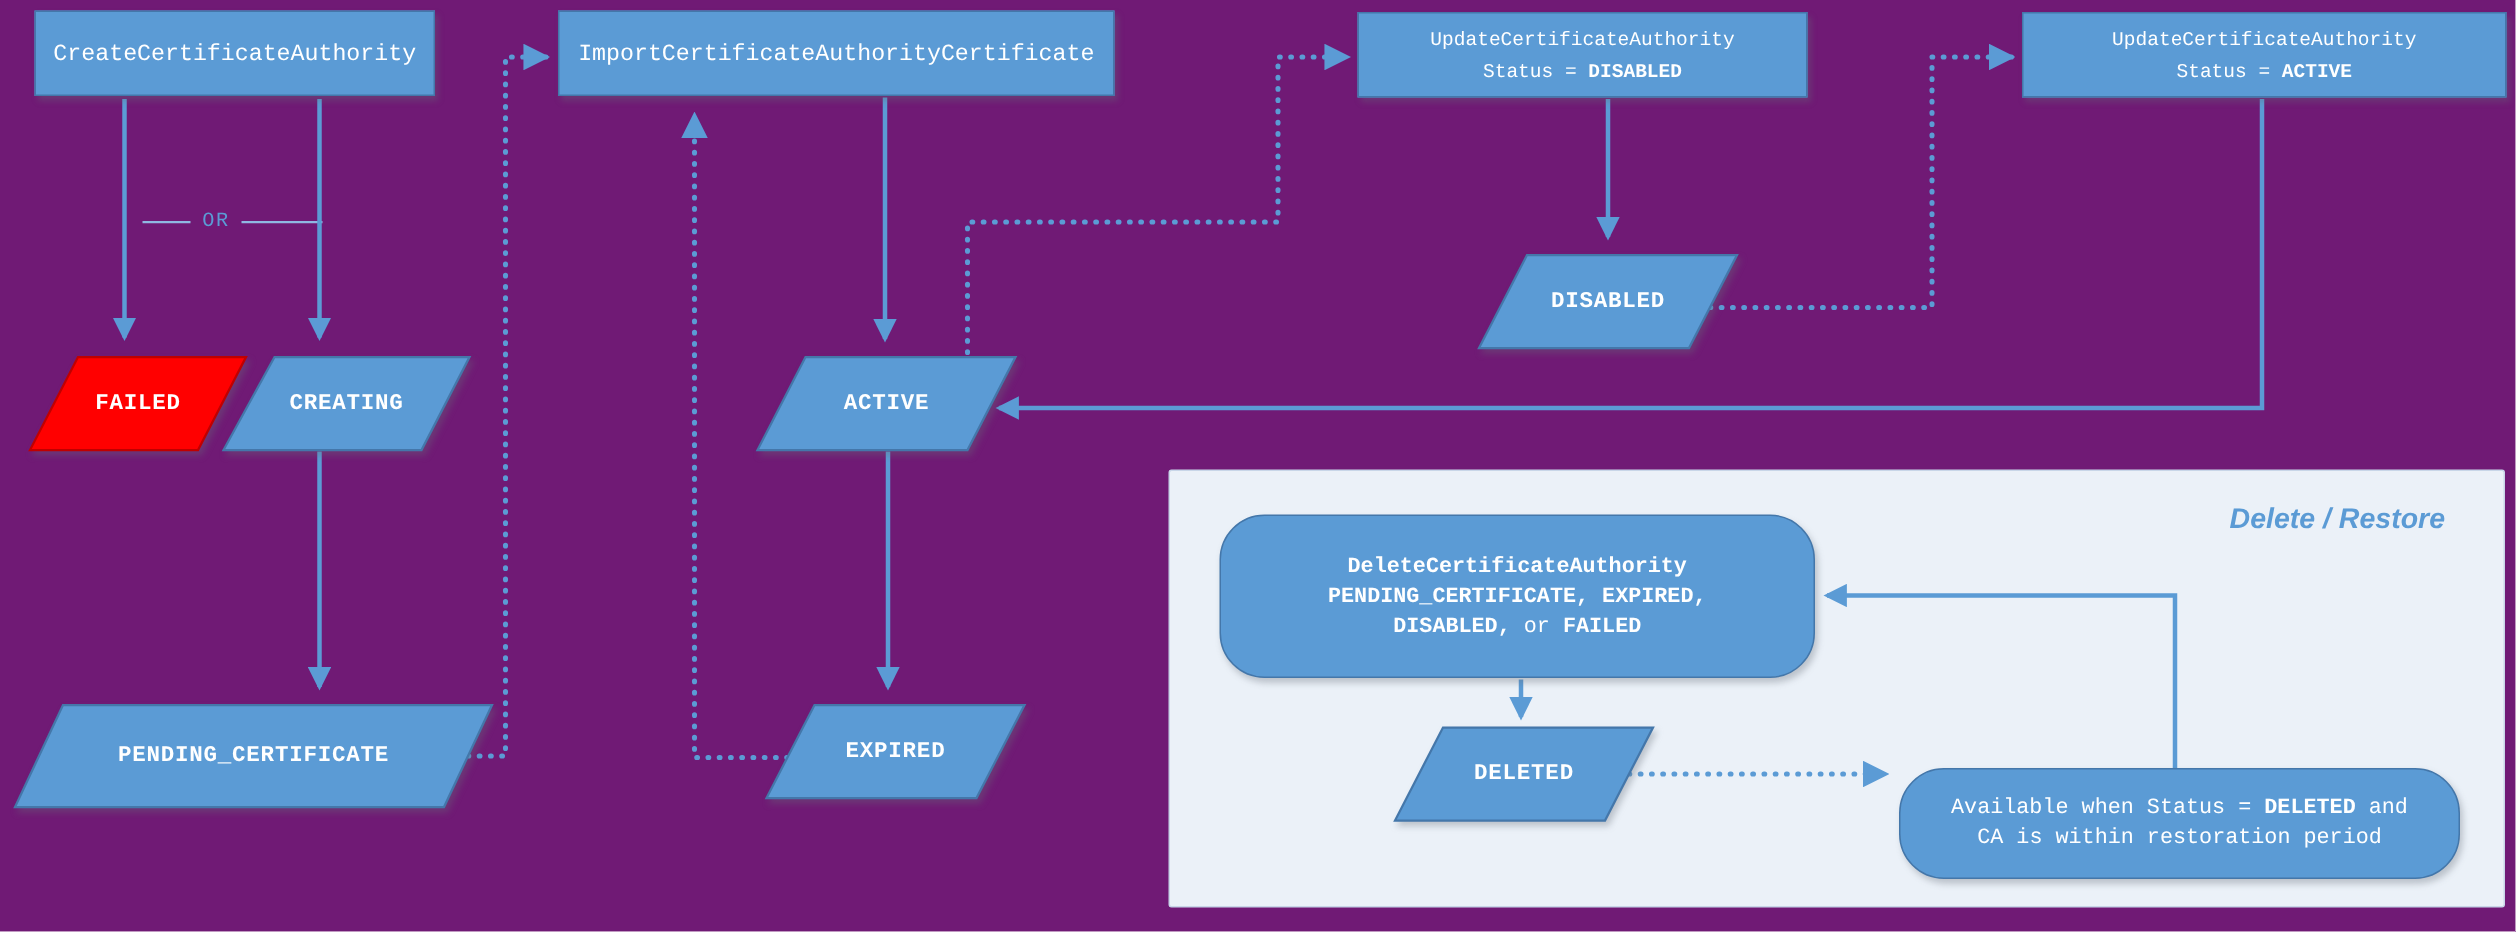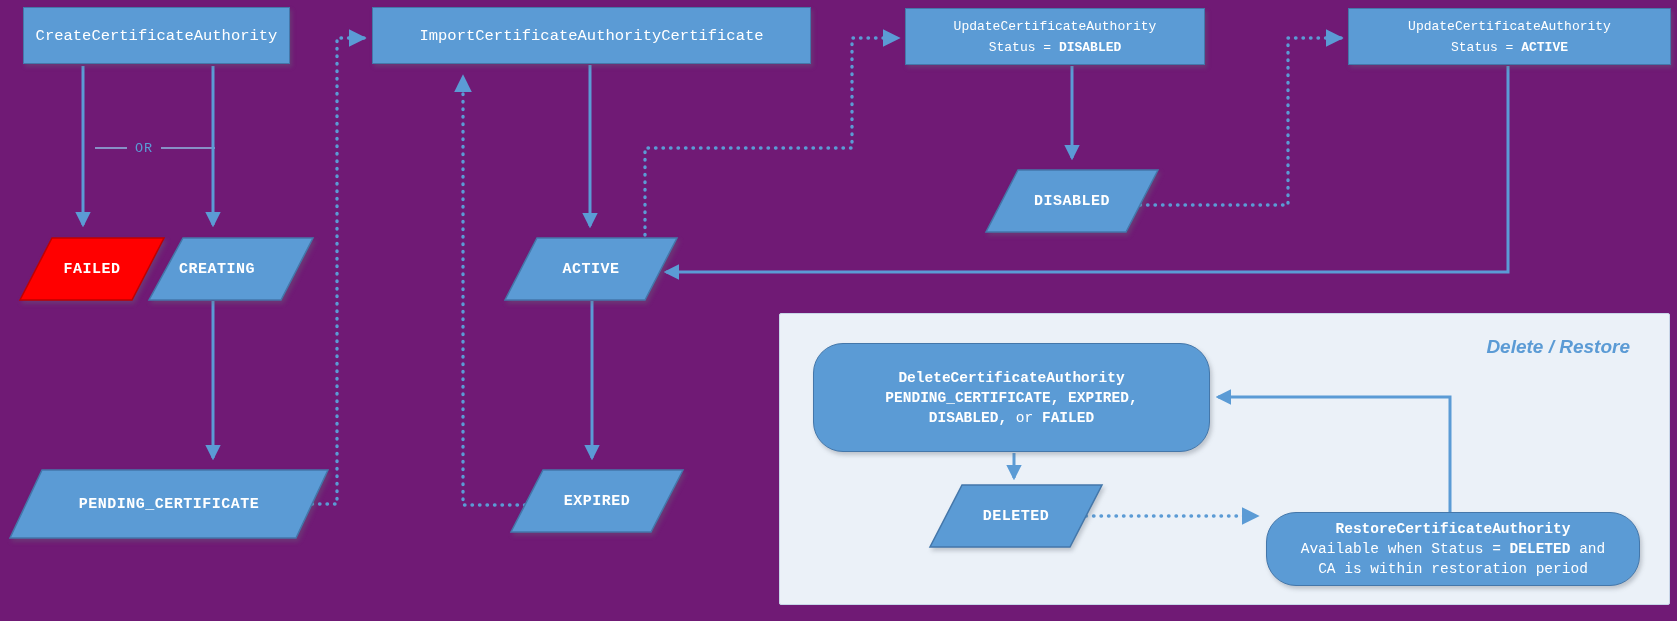--- a/index.html
+++ b/index.html
@@ -93,48 +93,47 @@
     <polygon class="poly" points="537,238 677,238 645,300 505,300" style="fill:var(--accent);stroke:var(--accent-dark);stroke-width:1.5"></polygon>
     <polygon class="poly" points="543,470 683,470 651,532 511,532" style="fill:var(--accent);stroke:var(--accent-dark);stroke-width:1.5"></polygon>
     <polygon class="poly" points="1018,170 1158,170 1126,232 986,232" style="fill:var(--accent);stroke:var(--accent-dark);stroke-width:1.5"></polygon>
     <polygon class="poly" points="962,485 1102,485 1070,547 930,547" style="fill:var(--accent);stroke:var(--accent-dark);stroke-width:1.5"></polygon>
   </svg>
 
   <div class="node fs1" style="left:23px;top:7px;width:267px;height:57px;">
     <div class="ln">CreateCertificateAuthority</div>
   </div>
 
-  <div class="node fs1" style="left:372px;top:7px;width:439px;height:57px;">
+  <div class="node fs1" style="left:372px;top:7px;width:371px;height:57px;">
     <div class="ln">ImportCertificateAuthorityCertificate</div>
   </div>
 
   <div class="node fs2" style="left:905px;top:8px;width:300px;height:57px;">
     <div class="ln">UpdateCertificateAuthority</div>
     <div class="ln"><span>Status = </span><span style="font-weight: bold;">DISABLED</span></div>
   </div>
 
   <div class="node fs2" style="left:1348px;top:8px;width:323px;height:57px;">
     <div class="ln">UpdateCertificateAuthority</div>
     <div class="ln"><span>Status = </span><span style="font-weight: bold;">ACTIVE</span></div>
   </div>
 
   <div class="node fs3" style="left:813px;top:343px;width:397px;height:109px;">
     <div class="ln"><span style="font-weight: bold;">DeleteCertificateAuthority</span></div>
     <div class="ln"><span style="font-weight: bold;">PENDING_CERTIFICATE, EXPIRED,</span></div>
     <div class="ln"><span style="font-weight: bold;">DISABLED,</span><span> or </span><span style="font-weight: bold;">FAILED</span></div>
   </div>
 
   <div class="node fs3" style="left:1266px;top:512px;width:374px;height:74px;">
-    <div class="ln"><span style="font-weight: bold;">RestoreCertificateAuthority</span></div>
     <div class="ln"><span>Available when Status = </span><span style="font-weight: bold;">DELETED</span><span> and</span></div>
     <div class="ln"><span>CA is within restoration period</span></div>
   </div>
 
   <div class="shape-label" style="left:92px;top:269px;">FAILED</div>
-  <div class="shape-label" style="left:217px;top:269px;">CREATING</div>
+  <div class="shape-label" style="left:231px;top:269px;">CREATING</div>
   <div class="shape-label" style="left:169px;top:504px;">PENDING_CERTIFICATE</div>
   <div class="shape-label" style="left:591px;top:269px;">ACTIVE</div>
   <div class="shape-label" style="left:597px;top:501px;">EXPIRED</div>
   <div class="shape-label" style="left:1072px;top:201px;">DISABLED</div>
   <div class="shape-label" style="left:1016px;top:516px;">DELETED</div>
 
   <div class="or-label" style="left:144px;top:148px;">OR</div>
 
   <div class="group-badge" style="right:47px;top:336px;font-style:italic;">Delete / Restore</div>
 

